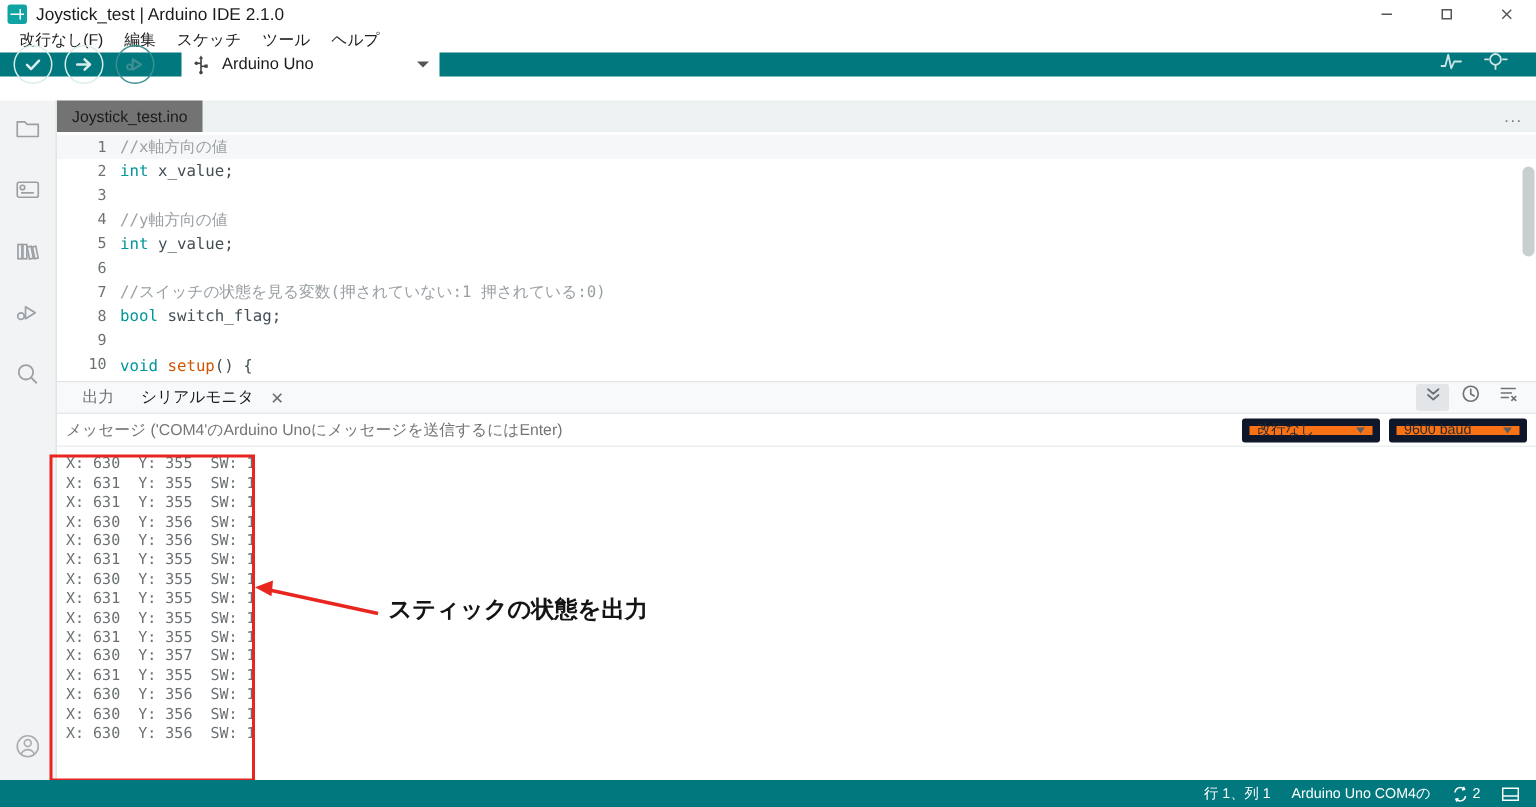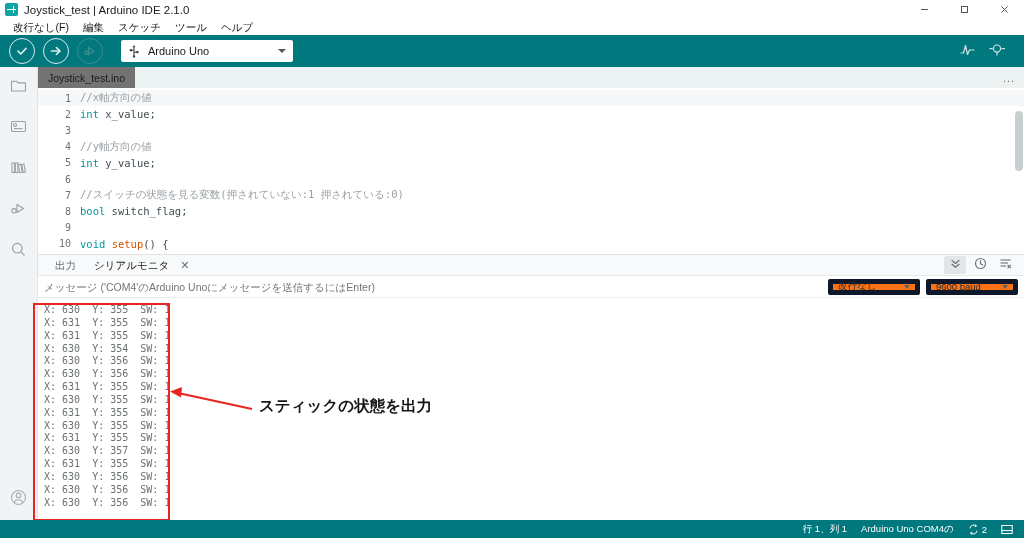--- a/index.html
+++ b/index.html
@@ -56,21 +56,21 @@
   }
   .menu-item {
     font-size: 10.5px; color: #202020;
     padding: 0 7px; white-space: nowrap;
     line-height: 16px;
   }
 
   
   .toolbar {
     position: absolute; top: 35px; left: 0;
-    width: 1024px; height: 32px;
+    width: 1024px; height: 16px;
     background: #00787d;
     display: flex; align-items: center;
   }
   .tb-btn {
     width: 26px; height: 26px; border-radius: 50%;
     border: 1.6px solid #d8ecec;
     margin-left: 8px;
     display: flex; align-items: center; justify-content: center;
     flex: none;
   }
@@ -507,21 +507,20 @@
       <div class="mini-select">
         <span>9600 baud</span>
         <span class="caret-down"></span>
       </div>
     </div>
 
     <div class="console">
       <div class="con-line">X: 630  Y: 355  SW: 1</div>
       <div class="con-line">X: 631  Y: 355  SW: 1</div>
       <div class="con-line">X: 631  Y: 355  SW: 1</div>
-      <div class="con-line">X: 630  Y: 354  SW: 1</div>
       <div class="con-line">X: 630  Y: 356  SW: 1</div>
       <div class="con-line">X: 630  Y: 356  SW: 1</div>
       <div class="con-line">X: 631  Y: 355  SW: 1</div>
       <div class="con-line">X: 630  Y: 355  SW: 1</div>
       <div class="con-line">X: 631  Y: 355  SW: 1</div>
       <div class="con-line">X: 630  Y: 355  SW: 1</div>
       <div class="con-line">X: 631  Y: 355  SW: 1</div>
       <div class="con-line">X: 630  Y: 357  SW: 1</div>
       <div class="con-line">X: 631  Y: 355  SW: 1</div>
       <div class="con-line">X: 630  Y: 356  SW: 1</div>

